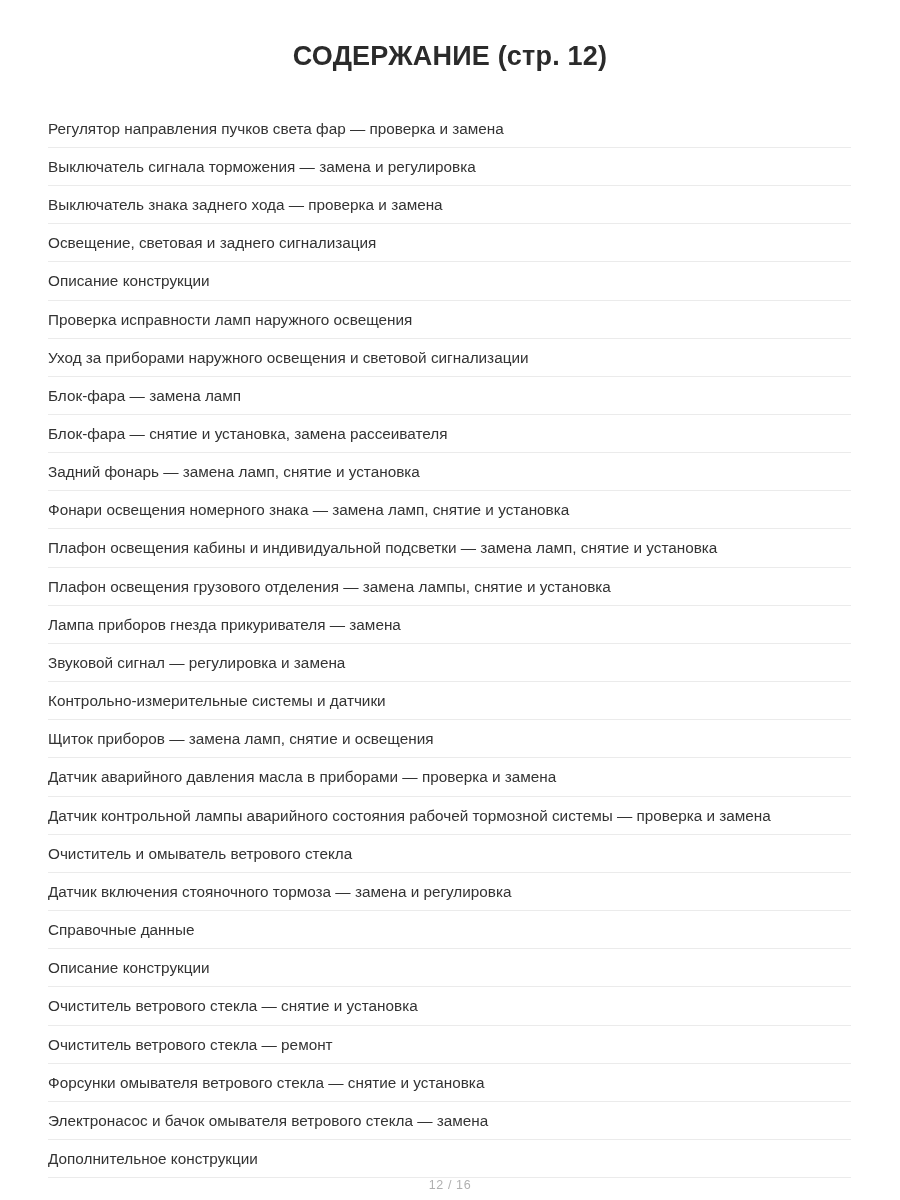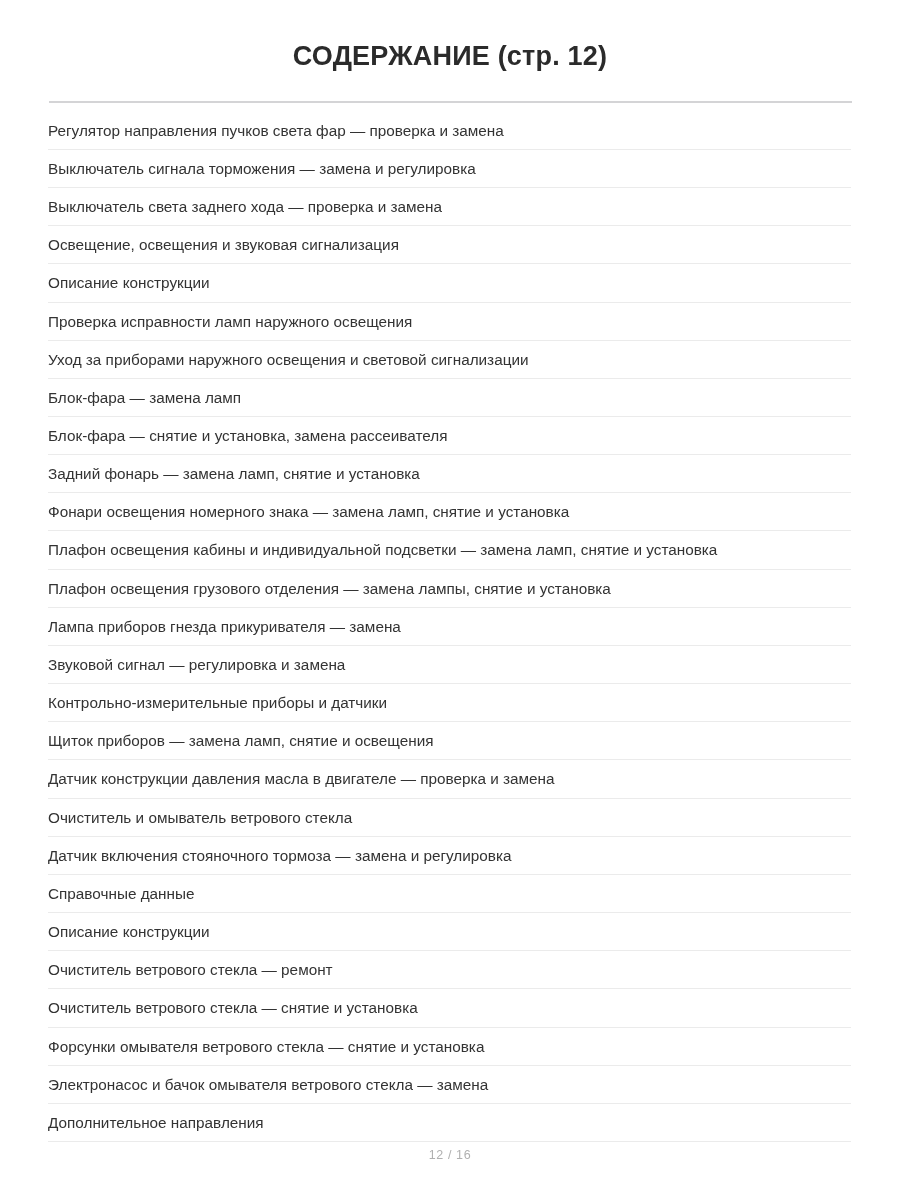--- a/index.html
+++ b/index.html
@@ -75,42 +75,43 @@
 
 <div class="page">
 
   <h1 class="doc-title">СОДЕРЖАНИЕ (стр. 12)</h1>
 
   <div class="title-rule"></div>
 
   <ul class="toc">
       <li class="toc-item">Регулятор направления пучков света фар — проверка и замена</li>
       <li class="toc-item">Выключатель сигнала торможения — замена и регулировка</li>
-      <li class="toc-item">Выключатель света заднего хода — проверка и замена</li>
-      <li class="toc-item">Освещение, освещения и звуковая сигнализация</li>
+      <li class="toc-item">Выключатель знака заднего хода — проверка и замена</li>
+      <li class="toc-item">Освещение, световая и заднего сигнализация</li>
       <li class="toc-item">Описание конструкции</li>
       <li class="toc-item">Проверка исправности ламп наружного освещения</li>
       <li class="toc-item">Уход за приборами наружного освещения и световой сигнализации</li>
       <li class="toc-item">Блок-фара — замена ламп</li>
       <li class="toc-item">Блок-фара — снятие и установка, замена рассеивателя</li>
       <li class="toc-item">Задний фонарь — замена ламп, снятие и установка</li>
       <li class="toc-item">Фонари освещения номерного знака — замена ламп, снятие и установка</li>
       <li class="toc-item">Плафон освещения кабины и индивидуальной подсветки — замена ламп, снятие и установка</li>
       <li class="toc-item">Плафон освещения грузового отделения — замена лампы, снятие и установка</li>
       <li class="toc-item">Лампа приборов гнезда прикуривателя — замена</li>
       <li class="toc-item">Звуковой сигнал — регулировка и замена</li>
-      <li class="toc-item">Контрольно-измерительные приборы и датчики</li>
+      <li class="toc-item">Контрольно-измерительные системы и датчики</li>
       <li class="toc-item">Щиток приборов — замена ламп, снятие и освещения</li>
-      <li class="toc-item">Датчик конструкции давления масла в двигателе — проверка и замена</li>
+      <li class="toc-item">Датчик аварийного давления масла в приборами — проверка и замена</li>
+      <li class="toc-item">Датчик контрольной лампы аварийного состояния рабочей тормозной системы — проверка и замена</li>
       <li class="toc-item">Очиститель и омыватель ветрового стекла</li>
       <li class="toc-item">Датчик включения стояночного тормоза — замена и регулировка</li>
       <li class="toc-item">Справочные данные</li>
       <li class="toc-item">Описание конструкции</li>
+      <li class="toc-item">Очиститель ветрового стекла — снятие и установка</li>
       <li class="toc-item">Очиститель ветрового стекла — ремонт</li>
-      <li class="toc-item">Очиститель ветрового стекла — снятие и установка</li>
       <li class="toc-item">Форсунки омывателя ветрового стекла — снятие и установка</li>
       <li class="toc-item">Электронасос и бачок омывателя ветрового стекла — замена</li>
-      <li class="toc-item">Дополнительное направления</li>
+      <li class="toc-item">Дополнительное конструкции</li>
     </ul>
 
   <div class="footer">12 / 16</div>
 
 </div>
 
 </body></html>

